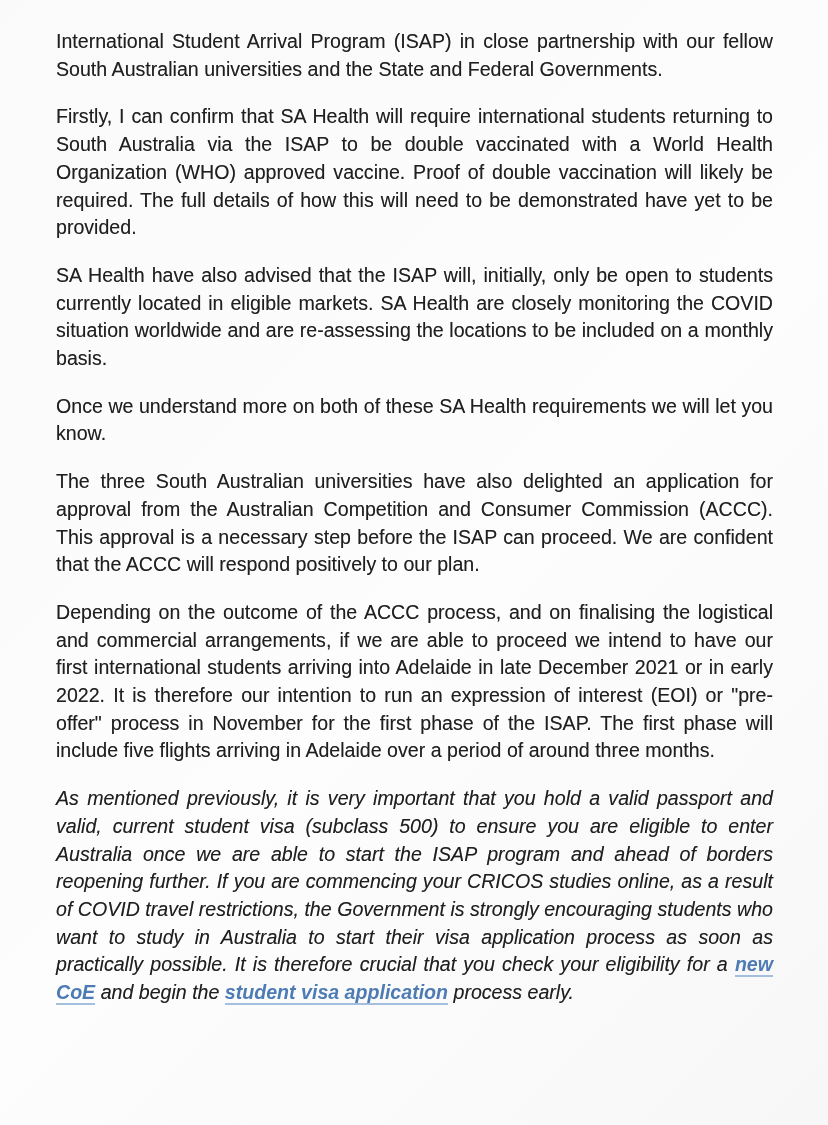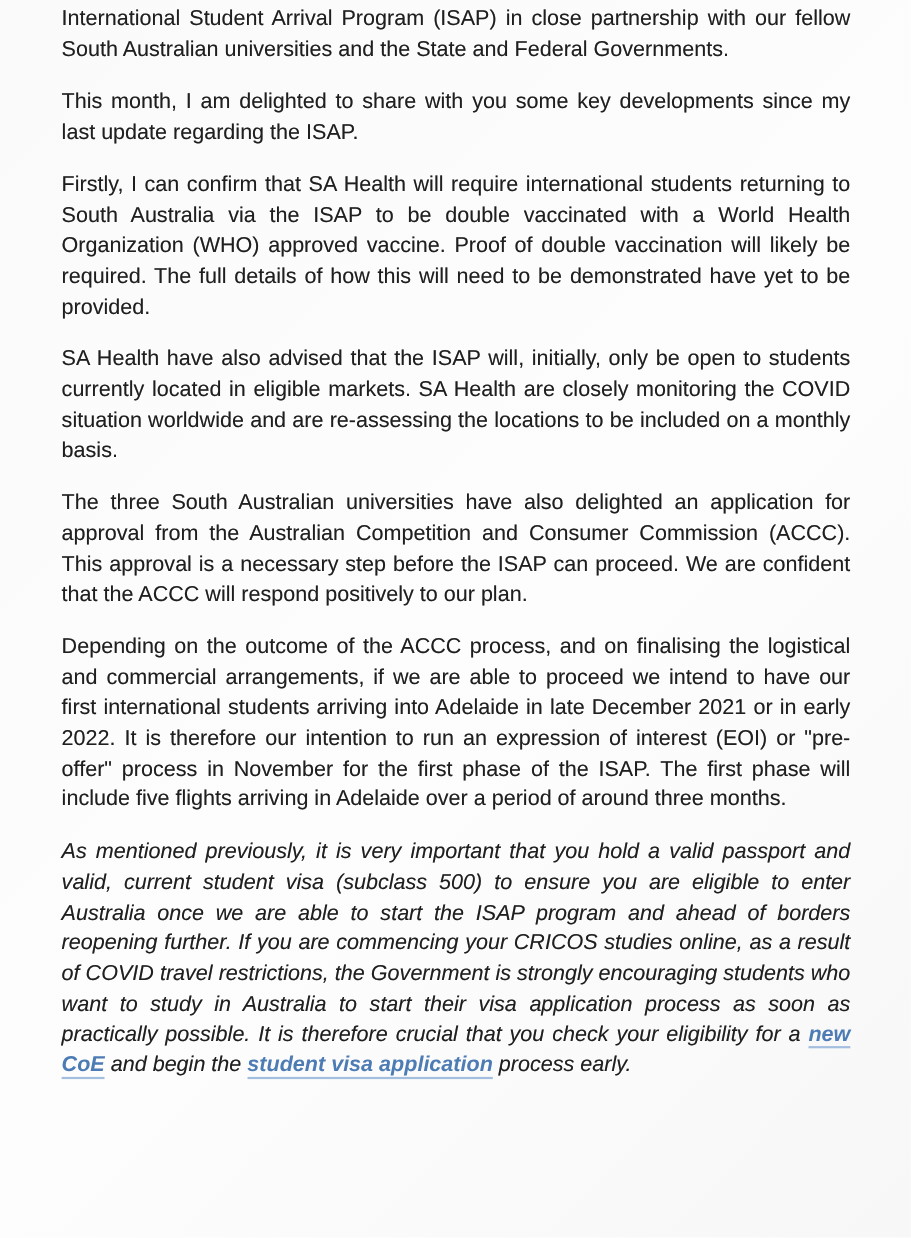--- a/index.html
+++ b/index.html
@@ -11,20 +11,21 @@
     height: 1125px;
     background: linear-gradient(135deg, #fafafa 0%, #fdfdfd 55%, #f7f7f7 100%);
     overflow: hidden;
     font-family: "Liberation Sans", "DejaVu Sans", sans-serif;
   }
   .page {
     box-sizing: border-box;
     width: 828px;
     height: 862px;
     padding: 4px 55px 0 56px;
+    margin-top: 24px;
   }
   .doc-body p {
     margin: 0 0 20px 0;
     font-size: 19.6px;
     line-height: 27.7px;
     color: #1f1f1f;
     text-align: justify;
     text-justify: inter-word;
     text-shadow: 0 0 0.6px rgba(40,40,40,0.45); 
   }
@@ -43,26 +44,26 @@
   }
 </style>
 </head>
 <body>
 
 <div class="page">
   <div class="doc-body">
 
     <p>International Student Arrival Program (ISAP) in close partnership with our fellow South Australian universities and the State and Federal Governments.</p>
 
-    <p>This month, I am delighted to share with you some key developments since my last update regarding the ISAP.</p>
 
     <p>Firstly, I can confirm that SA Health will require international students returning to South Australia via the ISAP to be double vaccinated with a World Health Organization (WHO) approved vaccine. Proof of double vaccination will likely be required. The full details of how this will need to be demonstrated have yet to be provided.</p>
 
     <p>SA Health have also advised that the ISAP will, initially, only be open to students currently located in eligible markets. SA Health are closely monitoring the COVID situation worldwide and are re-assessing the locations to be included on a monthly basis.</p>
 
+    <p>Once we understand more on both of these SA Health requirements we will let you know.</p>
 
     <p>The three South Australian universities have also delighted an application for approval from the Australian Competition and Consumer Commission (ACCC). This approval is a necessary step before the ISAP can proceed. We are confident that the ACCC will respond positively to our plan.</p>
 
     <p>Depending on the outcome of the ACCC process, and on finalising the logistical and commercial arrangements, if we are able to proceed we intend to have our first international students arriving into Adelaide in late December 2021 or in early 2022. It is therefore our intention to run an expression of interest (EOI) or "pre-offer" process in November for the first phase of the ISAP. The first phase will include five flights arriving in Adelaide over a period of around three months.</p>
 
     <p>
       <span>As mentioned previously, it is very important that you hold a valid passport and valid, current student visa (subclass 500) to ensure you are eligible to enter Australia once we are able to start the ISAP program and ahead of borders reopening further. If you are commencing your CRICOS studies online, as a result of COVID travel restrictions, the Government is strongly encouraging students who want to study in Australia to start their visa application process as soon as practically possible. It is therefore crucial that you check your eligibility for a </span><a class="doc-link">new CoE</a><span> and begin the </span><a class="doc-link">student visa application</a><span> process early.</span>
     </p>
 
   </div>

